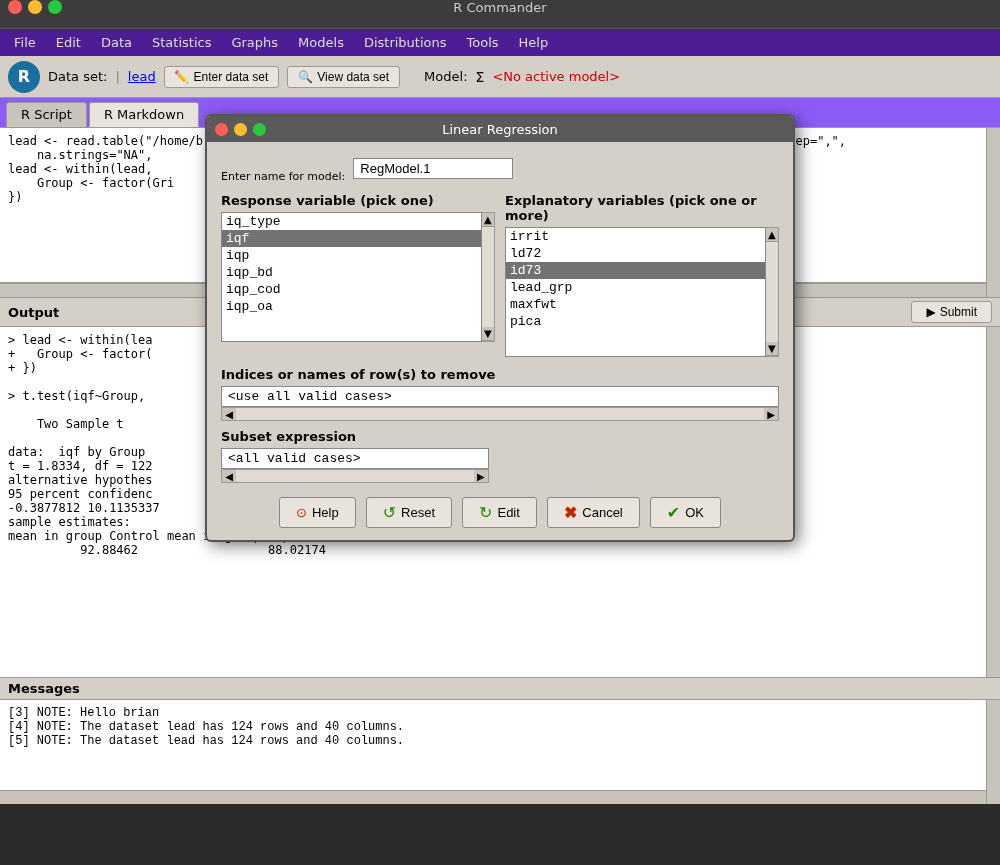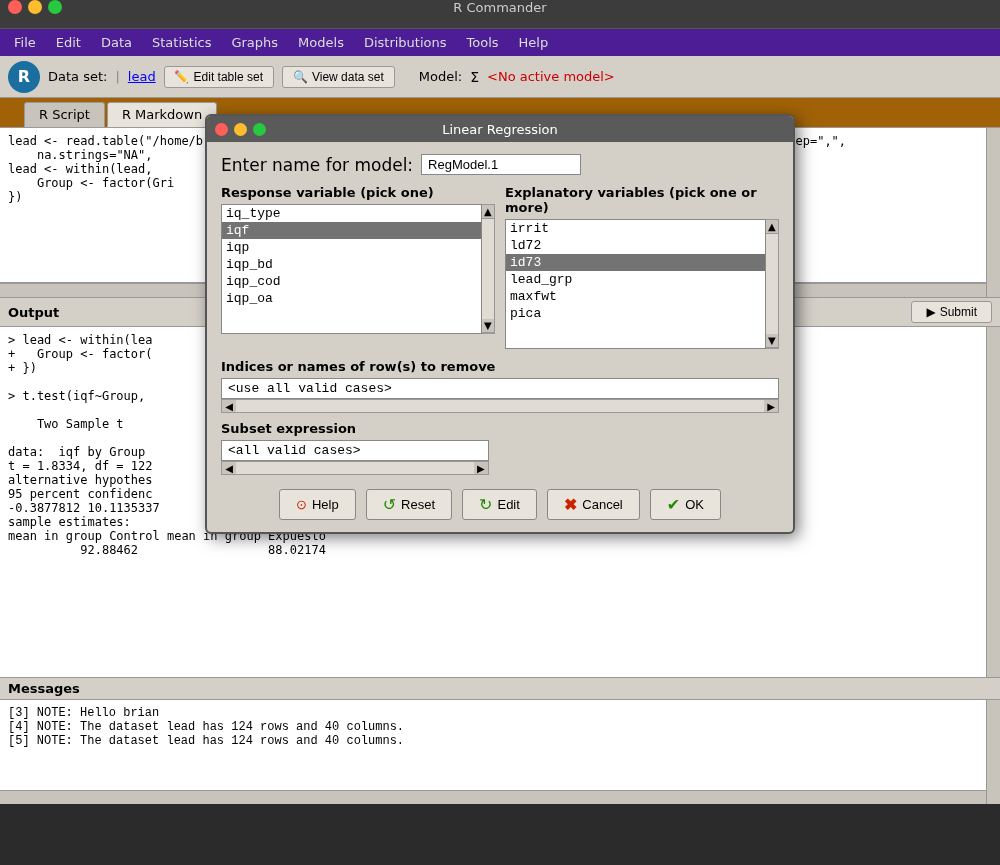--- a/index.html
+++ b/index.html
@@ -81,23 +81,23 @@
       padding: 3px 10px;
       font-size: 12px;
       cursor: pointer;
       display: flex; align-items: center; gap: 4px;
     }
     .model-label { font-size: 13px; color: #000; margin-left: 16px; }
     .model-value { color: #cc0000; }
 
     
     .tab-bar {
-      background: #a16207;
-      display: flex;
-      padding: 4px 24px 0;
+      background: #8b5cf6;
+      display: flex;
+      padding: 4px 6px 0;
       border-bottom: 1px solid #999;
     }
     .tab {
       padding: 4px 14px;
       font-size: 13px;
       cursor: pointer;
       background: #c8c4bc;
       border: 1px solid #999;
       border-bottom: none;
       border-radius: 3px 3px 0 0;
@@ -222,21 +222,21 @@
     .dialog-body {
       padding: 12px 14px;
     }
 
     .model-name-row {
       display: flex;
       align-items: center;
       margin-bottom: 10px;
       gap: 8px;
     }
-    .model-name-label { font-size: 17px; }
+    .model-name-label { font-size: 11px; margin-top: 16px; }
     .model-name-input {
       background: #fff;
       border: 1px solid #888;
       padding: 2px 6px;
       font-size: 13px;
       width: 160px;
     }
 
     .variables-row {
       display: flex;
@@ -384,21 +384,21 @@
   <span class="menu-item">Help</span>
 </div>
 
 <div class="toolbar">
   <div class="r-logo">R</div>
   <span class="dataset-label">Data set:</span>
   <span style="color:#888;">|</span>
   <span class="dataset-link">lead</span>
   <button class="toolbar-btn">
     <span>✏️</span>
-    <span>Edit table set</span>
+    <span>Enter data set</span>
   </button>
   <button class="toolbar-btn">
     <span>🔍</span>
     <span>View data set</span>
   </button>
   <span class="model-label">Model:</span>
   <span style="font-size:14px;">Σ</span>
   <span class="model-value">&lt;No active model&gt;</span>
 </div>
 

